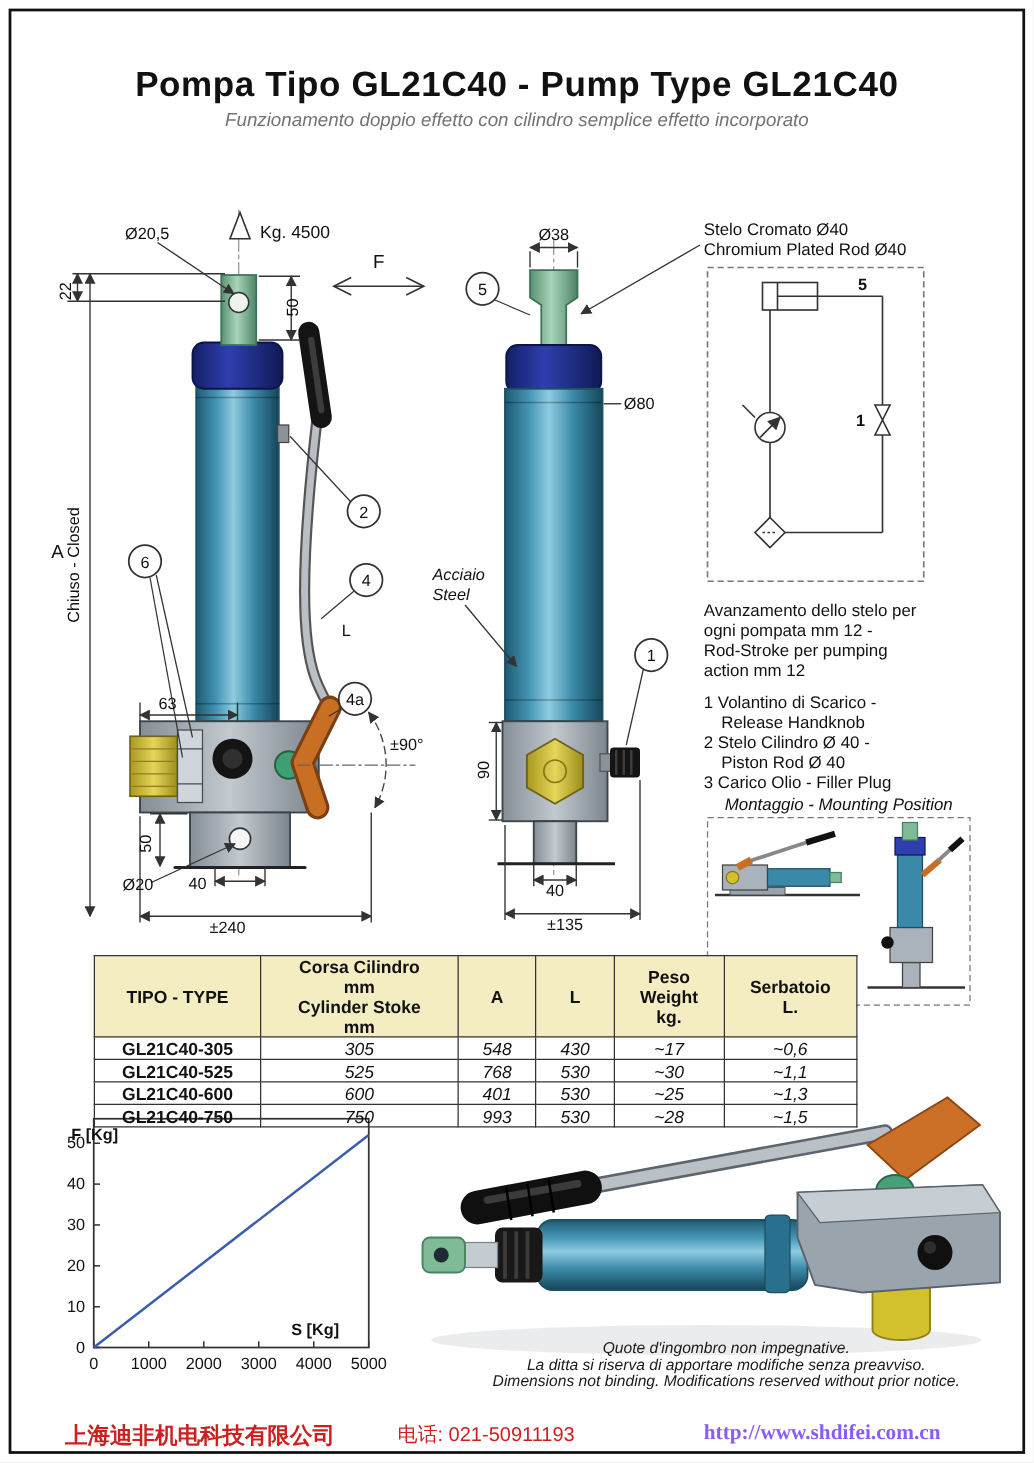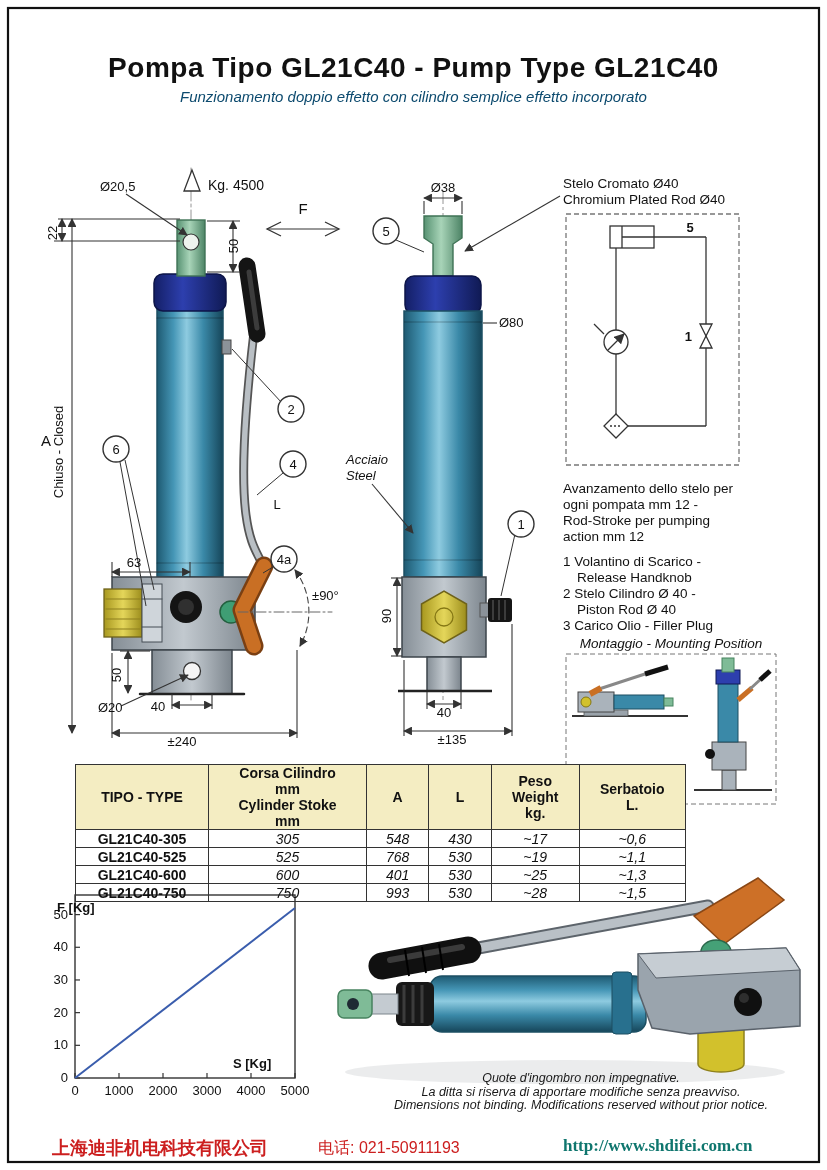--- a/index.html
+++ b/index.html
@@ -2,38 +2,38 @@
 <html><head>
 <meta charset="utf-8">
 <style>
   *{margin:0;padding:0;box-sizing:border-box}
   html,body{background:#e8e8e8}
   .page{position:relative;width:827px;height:1170px;background:#fff;margin:0 auto;overflow:hidden;
         font-family:"Liberation Sans",sans-serif;color:#111}
   .abs{position:absolute}
   svg text{font-family:"Liberation Sans",sans-serif}
   .title{top:52px;left:0;right:0;text-align:center;font-size:28px;font-weight:600;letter-spacing:.5px}
-  .sub{left:0;right:0;text-align:center;font-style:italic;font-size:15px;color:#0c4a6e}
+  .sub{left:0;right:0;text-align:center;font-style:italic;font-size:15px;color:#737373}
   .rodlabel{left:563px;top:176px;font-size:13.5px;line-height:16px}
   .notes{left:563px;top:481px;width:235px;font-size:13.5px;line-height:16px}
   .notes .gap{height:9px}
   .notes .ind{padding-left:14px}
   .mount-title{left:566px;top:636px;width:210px;text-align:center;font-style:italic;font-size:13.5px}
   .spec-table{position:absolute;left:75px;top:764px;border-collapse:collapse;font-size:14px;color:#111}
   .spec-table th,.spec-table td{border:1.6px solid #333;text-align:center;padding:0 19px;height:18px}
   .spec-table thead th{background:#f4edc2;font-weight:bold;height:37px;line-height:16px}
   .spec-table th.c-type{font-style:normal;width:133px}
   .c-stroke{width:158px}.c-a{width:46px}.c-l{width:50px}.c-weight{width:88px}.c-tank{width:106px}
   .cell-type{font-weight:bold}
   .cell-val{font-style:italic}
   .chart-label{font-size:13px;font-weight:bold}
   .disclaimer{right:36px;top:1072px;width:420px;text-align:center;font-style:italic;font-size:12.5px;line-height:13.5px;color:#1a1a1a}
   .footer-company{left:52px;top:1136px;font-size:18px;font-weight:bold;color:#cc1f1f}
   .footer-phone{left:318px;top:1138px;font-size:16px;color:#cc1f1f}
-  .footer-url{left:563px;top:1136px;font-size:17px;font-weight:bold;color:#0f766e;
+  .footer-url{left:563px;top:1136px;font-size:17px;font-weight:bold;color:#8b5cf6;
               font-family:"Liberation Serif",serif;text-decoration:none}
 </style>
 </head>
 <body>
 
 <div class="page">
 
   <svg class="abs" style="left:0;top:0" width="827" height="1170" viewBox="0 0 827 1170">
     <defs>
       <linearGradient id="teal" x1="0" y1="0" x2="1" y2="0">
@@ -384,21 +384,21 @@
         <td class="cell-val">548</td>
         <td class="cell-val">430</td>
         <td class="cell-val">~17</td>
         <td class="cell-val">~0,6</td>
       </tr>
       <tr>
         <td class="cell-type">GL21C40-525</td>
         <td class="cell-val">525</td>
         <td class="cell-val">768</td>
         <td class="cell-val">530</td>
-        <td class="cell-val">~19</td>
+        <td class="cell-val">~30</td>
         <td class="cell-val">~1,1</td>
       </tr>
       <tr>
         <td class="cell-type">GL21C40-600</td>
         <td class="cell-val">600</td>
         <td class="cell-val">401</td>
         <td class="cell-val">530</td>
         <td class="cell-val">~25</td>
         <td class="cell-val">~1,3</td>
       </tr>

